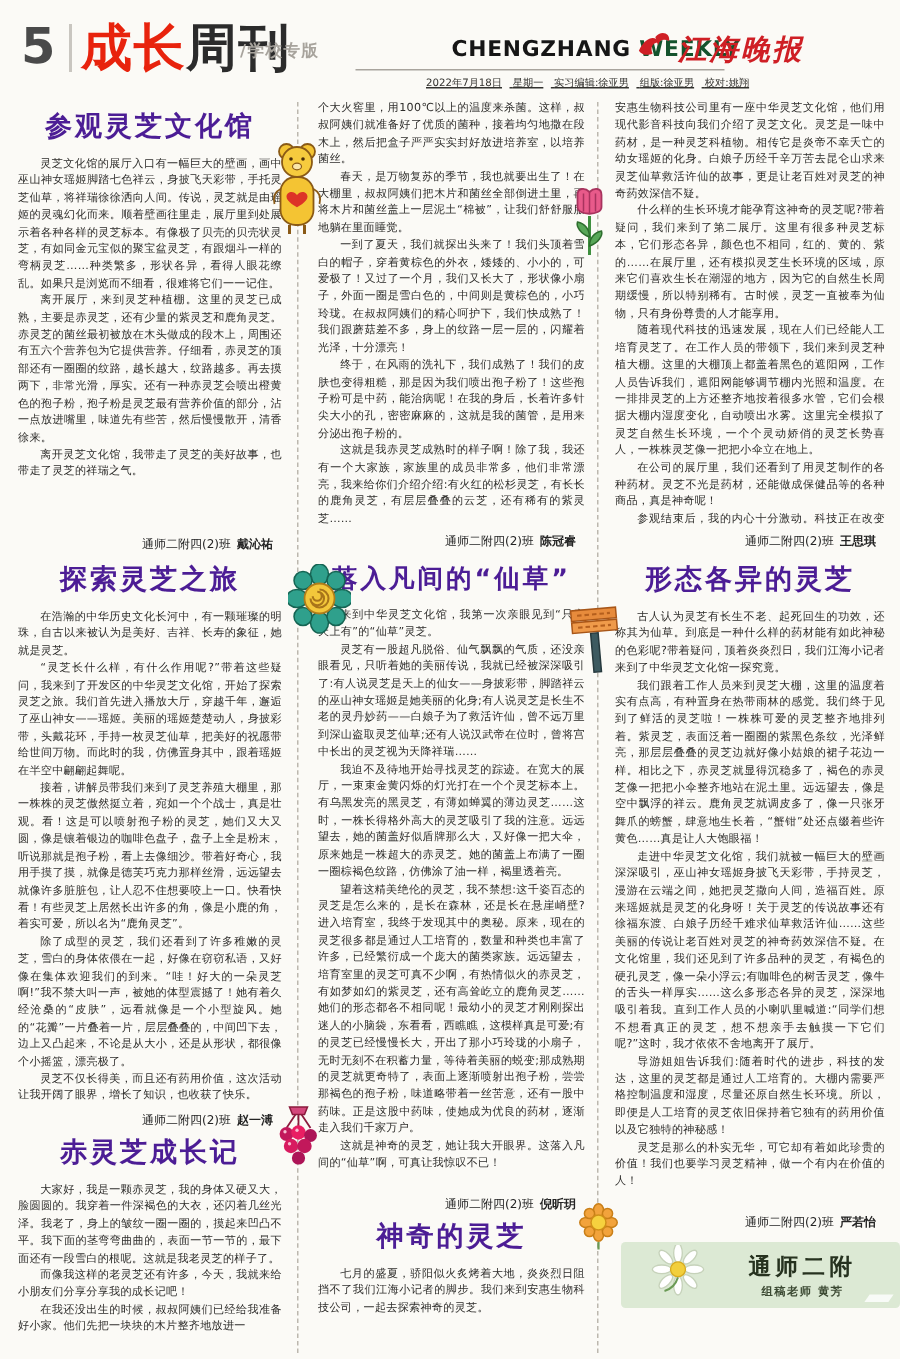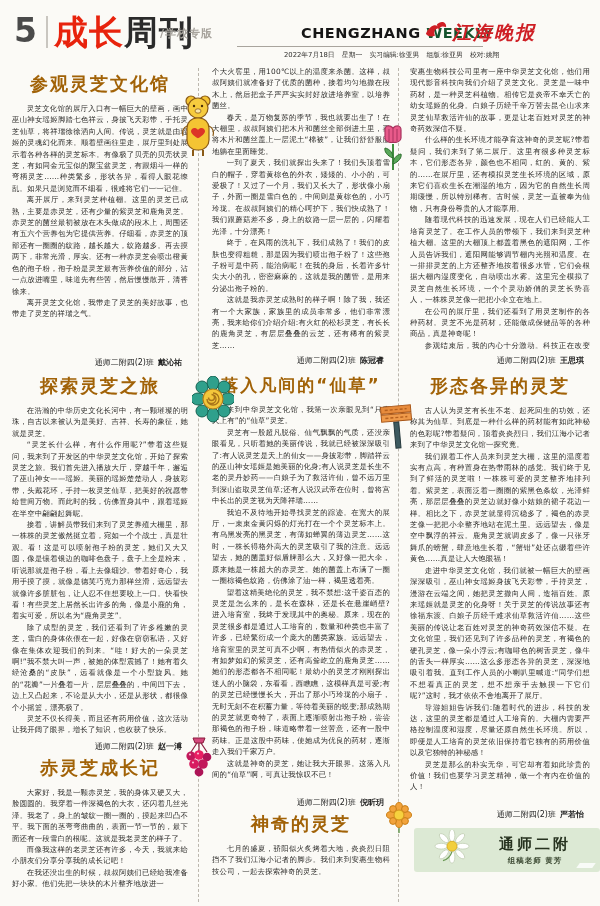--- a/index.html
+++ b/index.html
@@ -8,28 +8,28 @@
   
   .pagenum{position:absolute;left:14px;top:14px;font-size:33px;font-weight:bold;color:#4a4a4a;line-height:1;}
   .mast-vline{position:absolute;left:46px;top:16px;width:2px;height:32px;background:#c9c6c0;}
   .mast-cn{position:absolute;left:54px;top:14px;font-size:34px;font-weight:bold;letter-spacing:1px;line-height:1.1;}
   .mast-cn .red{color:#e8230d;}
   .mast-cn .dark{color:#2b2b2b;}
   .mast-edition{position:absolute;left:160px;top:26px;font-size:11px;font-weight:bold;color:#a7a39c;letter-spacing:1px;}
   .header-rule{position:absolute;left:237px;top:46px;width:246px;border-top:1px solid #a8a49d;}
   .mast-en{position:absolute;left:301px;top:25px;font-size:14.5px;font-weight:800;letter-spacing:.5px;color:#161616;}
   .mast-en .gray{color:#14532d;text-align:right;}
-  .dateline{position:absolute;left:284px;top:50px;font-size:6.8px;color:#33322f;white-space:nowrap;}
+  .dateline{position:absolute;left:284px;top:50px;font-size:6.8px;color:#33322f;white-space:nowrap;text-decoration:underline;}
   .dateline span{margin-right:5px;}
   .brand{position:absolute;left:424px;top:20px;display:flex;align-items:center;}
   .brand-text{font-family:"DejaVu Serif",serif;font-style:italic;font-weight:bold;font-size:19px;color:#cf1f25;letter-spacing:2px;}
   
   .divider{position:absolute;top:68px;height:834px;border-left:1px dashed #bcb7ae;width:0;}
   .article{position:absolute;display:flex;flex-direction:column;overflow:hidden;}
-  .article h2{margin:0 0 7px 0;text-align:center;font-size:18px;letter-spacing:2px;color:#a16207;flex:0 0 auto;}
+  .article h2{margin:0 0 7px 0;text-align:center;font-size:18px;letter-spacing:2px;color:#4c1d95;flex:0 0 auto;}
   .paras{flex:1 1 auto;overflow:hidden;}
   .para{margin:0;font-size:7.4px;line-height:11.4px;text-align:justify;text-indent:2em;color:#2e2d2b;letter-spacing:.2px;}
   .no-first-indent .para:first-child{text-indent:0;}
   .byline{flex:0 0 auto;margin:3px 6px 0 0;font-size:8px;text-align:right;color:#242424;}
   .byline .author{font-weight:bold;margin-left:4px;}
   
   .school-box{position:absolute;left:414px;top:828px;width:174px;height:44px;background:#dce9d4;border-radius:3px;
               display:flex;align-items:center;overflow:hidden;padding-left:12px;}
   .school-box .daisy{flex:0 0 auto;margin-left:8px;}
   .school-meta{flex:1 1 auto;text-align:center;}

